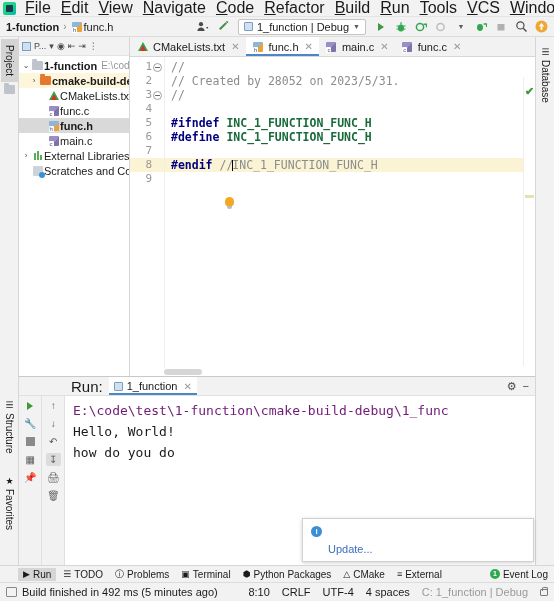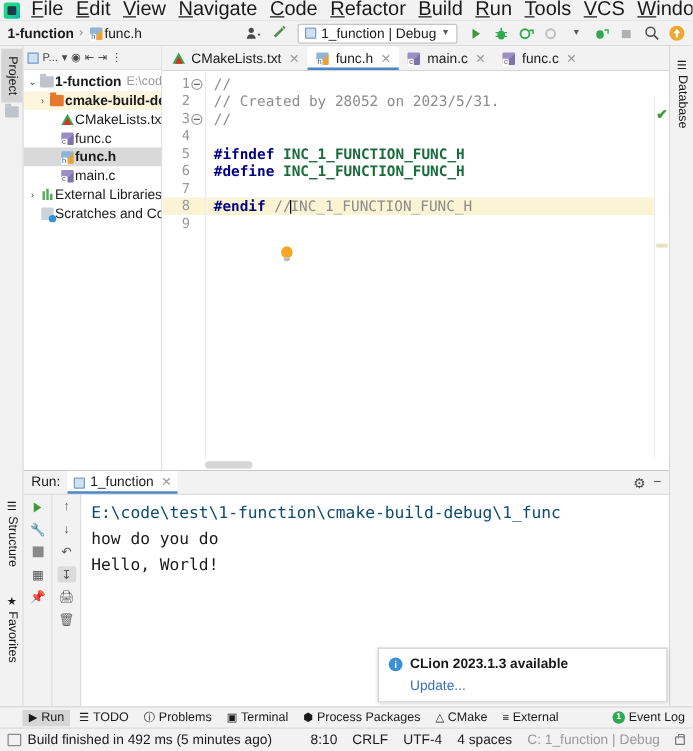--- a/index.html
+++ b/index.html
@@ -208,41 +208,41 @@
   
   .runpanel {
     position: absolute; top: 376px; left: 19px; right: 19px; height: 192px;
     background: #fff; border-top: 1px solid #c9c9c9;
     display:flex; flex-direction: column;
   }
   .run-header {
     height: 19px; background:#f2f2f2; display:flex; align-items:center;
     gap: 6px; padding-left: 6px; border-bottom: 1px solid #e0e0e0;
   }
-  .run-label { font-size: 11px; }
+  .run-label { font-size: 15px; margin-left: 46px; }
   .run-tab {
     display:flex; align-items:center; gap:4px; font-size:11px; padding: 0 5px;
     height: 18px; background:#fff; position: relative;
   }
   .run-tab::after{content:"";position:absolute;left:0;right:0;bottom:0;height:2px;background:#4a86c8;}
   .run-tab-ico { width:9px;height:9px;background:#cfe0f0;border:1px solid #7a9dc4;border-radius:1px;}
   .run-hdr-right { margin-left:auto; display:flex; gap:6px; padding-right:6px; color:#4a4a4a; font-size:11px;}
   .run-body { flex:1; display:flex; overflow:hidden; }
   .run-gutter {
     width: 46px; background: #f2f2f2; display:flex; border-right:1px solid #e0e0e0;
   }
   .rg-col { width: 23px; display:flex; flex-direction:column; align-items:center; padding-top:3px; gap:5px; }
   .rg-col.second { border-left: 1px solid #e0e0e0; }
   .rg-btn { width:15px;height:13px; display:flex;align-items:center;justify-content:center;font-size:10px;color:#5a5a5a;}
   .rg-btn.boxed { background:#dcdcdc; border-radius:2px; }
   .console {
     flex:1; padding: 4px 0 0 8px; font-family: "DejaVu Sans Mono", monospace;
     font-size: 13px; overflow: hidden; white-space: pre; line-height: 21px;
   }
-  .c-path { color: #0c4a6e; }
+  .c-path { color: #701a75; }
   .c-out { color: #1a1a1a; }
   .c-fin { color: #3a5fcd; }
 
   
   .notif {
     position: absolute; left: 302px; top: 518px; width: 232px; height: 44px;
     background: #fff; border: 1px solid #d0d0d0; box-shadow: 0 1px 4px rgba(0,0,0,.18);
     padding: 6px 8px;
   }
   .notif-row { display:flex; align-items:flex-start; gap: 6px; }
@@ -585,28 +585,27 @@
         </div>
         <div class="rg-col second">
           <span class="rg-btn">↑</span>
           <span class="rg-btn">↓</span>
           <span class="rg-btn">↶</span>
           <span class="rg-btn boxed">↧</span>
           <span class="rg-btn">🖨</span>
           <span class="rg-btn">🗑</span>
         </div>
       </div>
-      <div class="console" id="console"><div class="c-path">E:\code\test\1-function\cmake-build-debug\1_func</div><div class="c-out">how do you do</div><div class="c-out">Hello, World!</div><div class="c-out">&nbsp;</div></div>
+      <div class="console" id="console"><div class="c-path">E:\code\test\1-function\cmake-build-debug\1_func</div><div class="c-out">Hello, World!</div><div class="c-out">how do you do</div><div class="c-out">&nbsp;</div></div>
     </div>
   </div>
 
   <div class="notif">
     <div class="notif-row">
       <span class="info-ico">i</span>
-      <span class="notif-title">CLion 2023.1.3 available</span>
     </div>
     <div class="notif-link">Update...</div>
   </div>
 
   <div class="toolwinbar" id="toolwinbar">
       <div class="twb active">
         <span style="font-size: 9px;">▶</span>
         <span>Run</span>
       </div>
       <div class="twb">
@@ -616,21 +615,21 @@
       <div class="twb">
         <span style="font-size: 9px;">ⓘ</span>
         <span>Problems</span>
       </div>
       <div class="twb">
         <span style="font-size: 9px;">▣</span>
         <span>Terminal</span>
       </div>
       <div class="twb">
         <span style="font-size: 9px;">⬢</span>
-        <span>Process Packages</span>
+        <span>Python Packages</span>
       </div>
       <div class="twb">
         <span style="font-size: 9px;">△</span>
         <span>CMake</span>
       </div>
       <div class="twb">
         <span style="font-size: 9px;">≡</span>
         <span>External</span>
       </div>
       <div class="twb-right">

